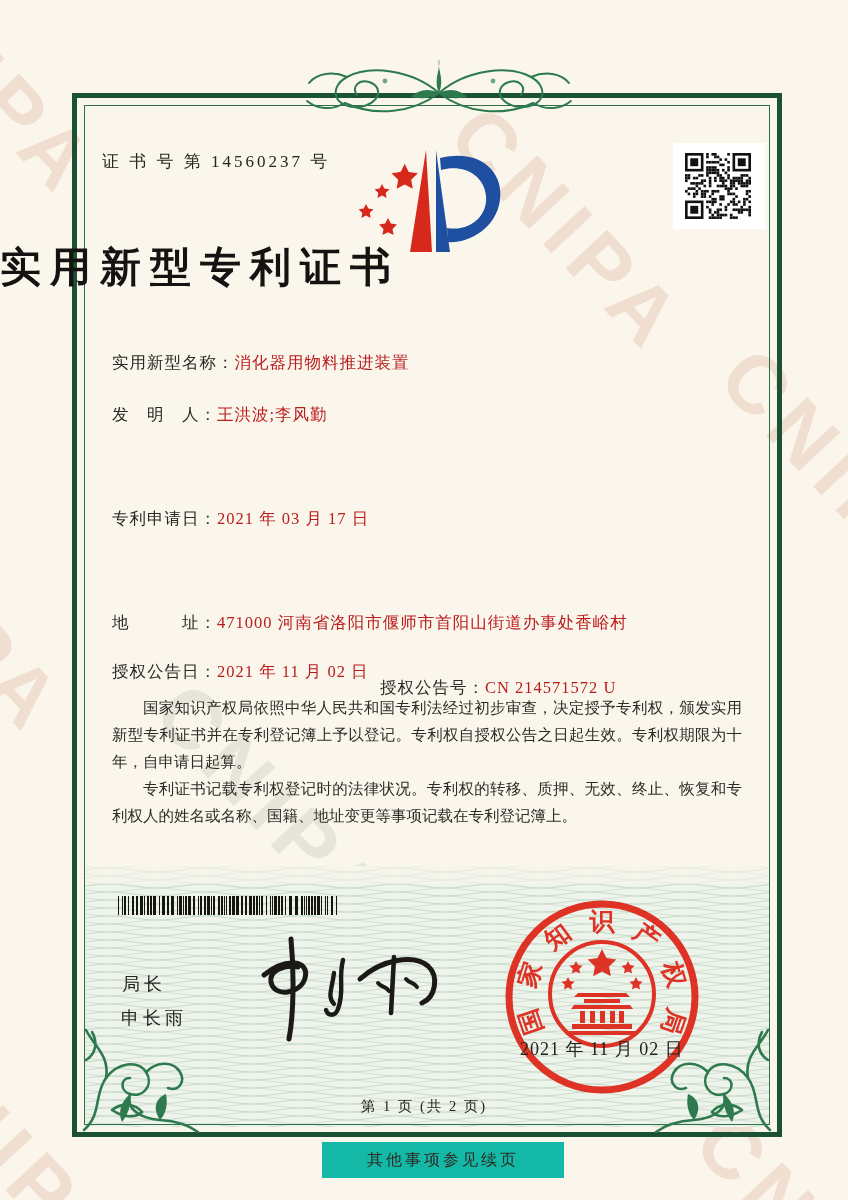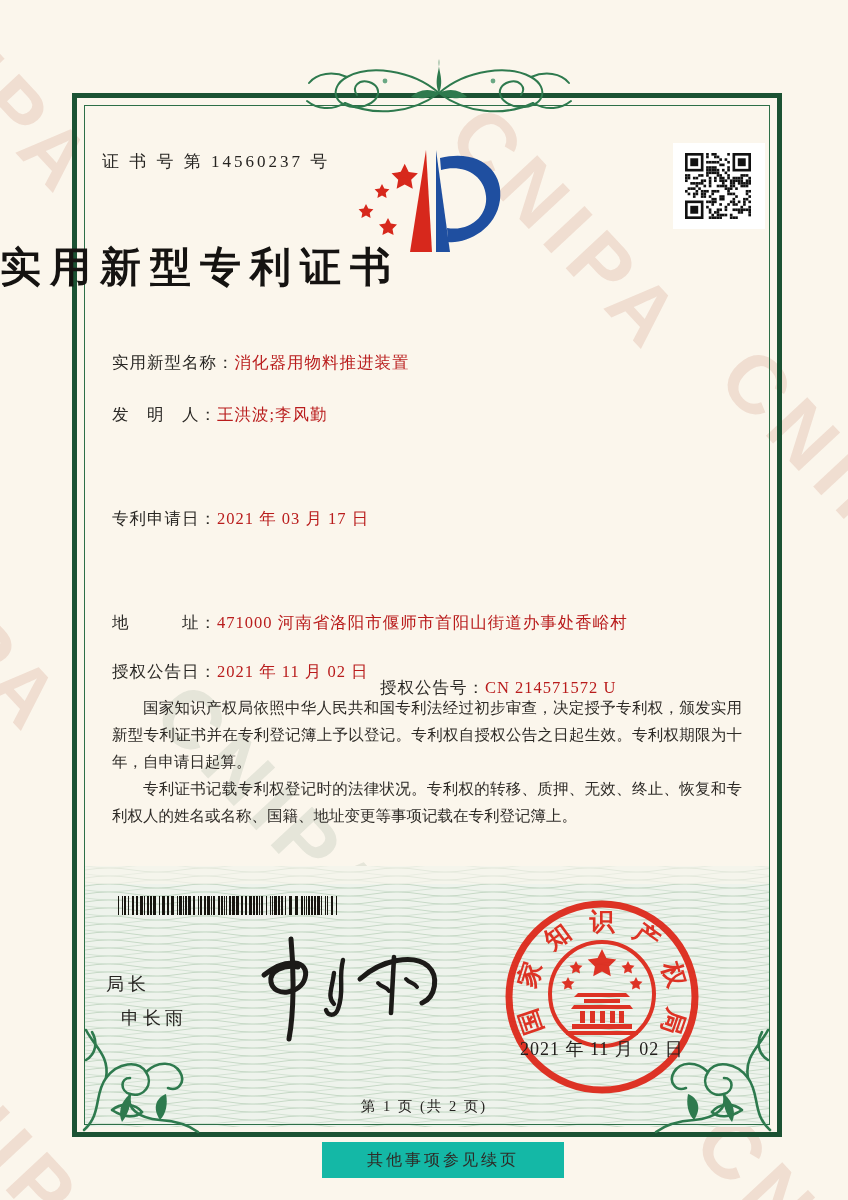--- a/index.html
+++ b/index.html
@@ -34,21 +34,21 @@
   .row{ position:absolute; left:112px; width:640px; font-size:16.5px; letter-spacing:1px; white-space:nowrap; }
   .row .lbl{ color:#2a2825; }
   .row .val{ color:#b91c1c;font-family:Liberation Serif, serif; }
   .row .pair2{ position:absolute; left:268px; top:0;margin-top:16px; }
   .body-text{
     position:absolute; left:112px; top:694px; width:630px;
     font-size:15.5px; line-height:27px; text-align:justify; color:#2e2b27;
   }
   .body-text p{ margin:0; text-indent:2em; }
   .barcode{ position:absolute; left:118px; top:896px; width:222px; height:19px; }
-  .sig-title{ position:absolute; left:106px; top:972px; font-size:18px; letter-spacing:4px; }
+  .sig-title{ position:absolute; left:122px; top:972px; font-size:18px; letter-spacing:4px; }
   .sig-name{ position:absolute; left:121px; top:1006px; font-size:18px; letter-spacing:4px;text-align:right; }
   .signature{ position:absolute; left:242px; top:933px; z-index:6; }
   .seal{ position:absolute; left:502px; top:897px; z-index:6; }
   .seal-date{
     position:absolute; left:520px; top:1037px; width:170px; z-index:7;
     font-size:18px; color:#23201d; letter-spacing:1px; white-space:nowrap;
   }
   .page-num{ position:absolute; left:0; top:1097px; width:848px; text-align:center; font-size:14.5px; letter-spacing:2px; }
   .cont-box{
     position:absolute; left:322px; top:1142px; width:242px; height:36px; z-index:6;

